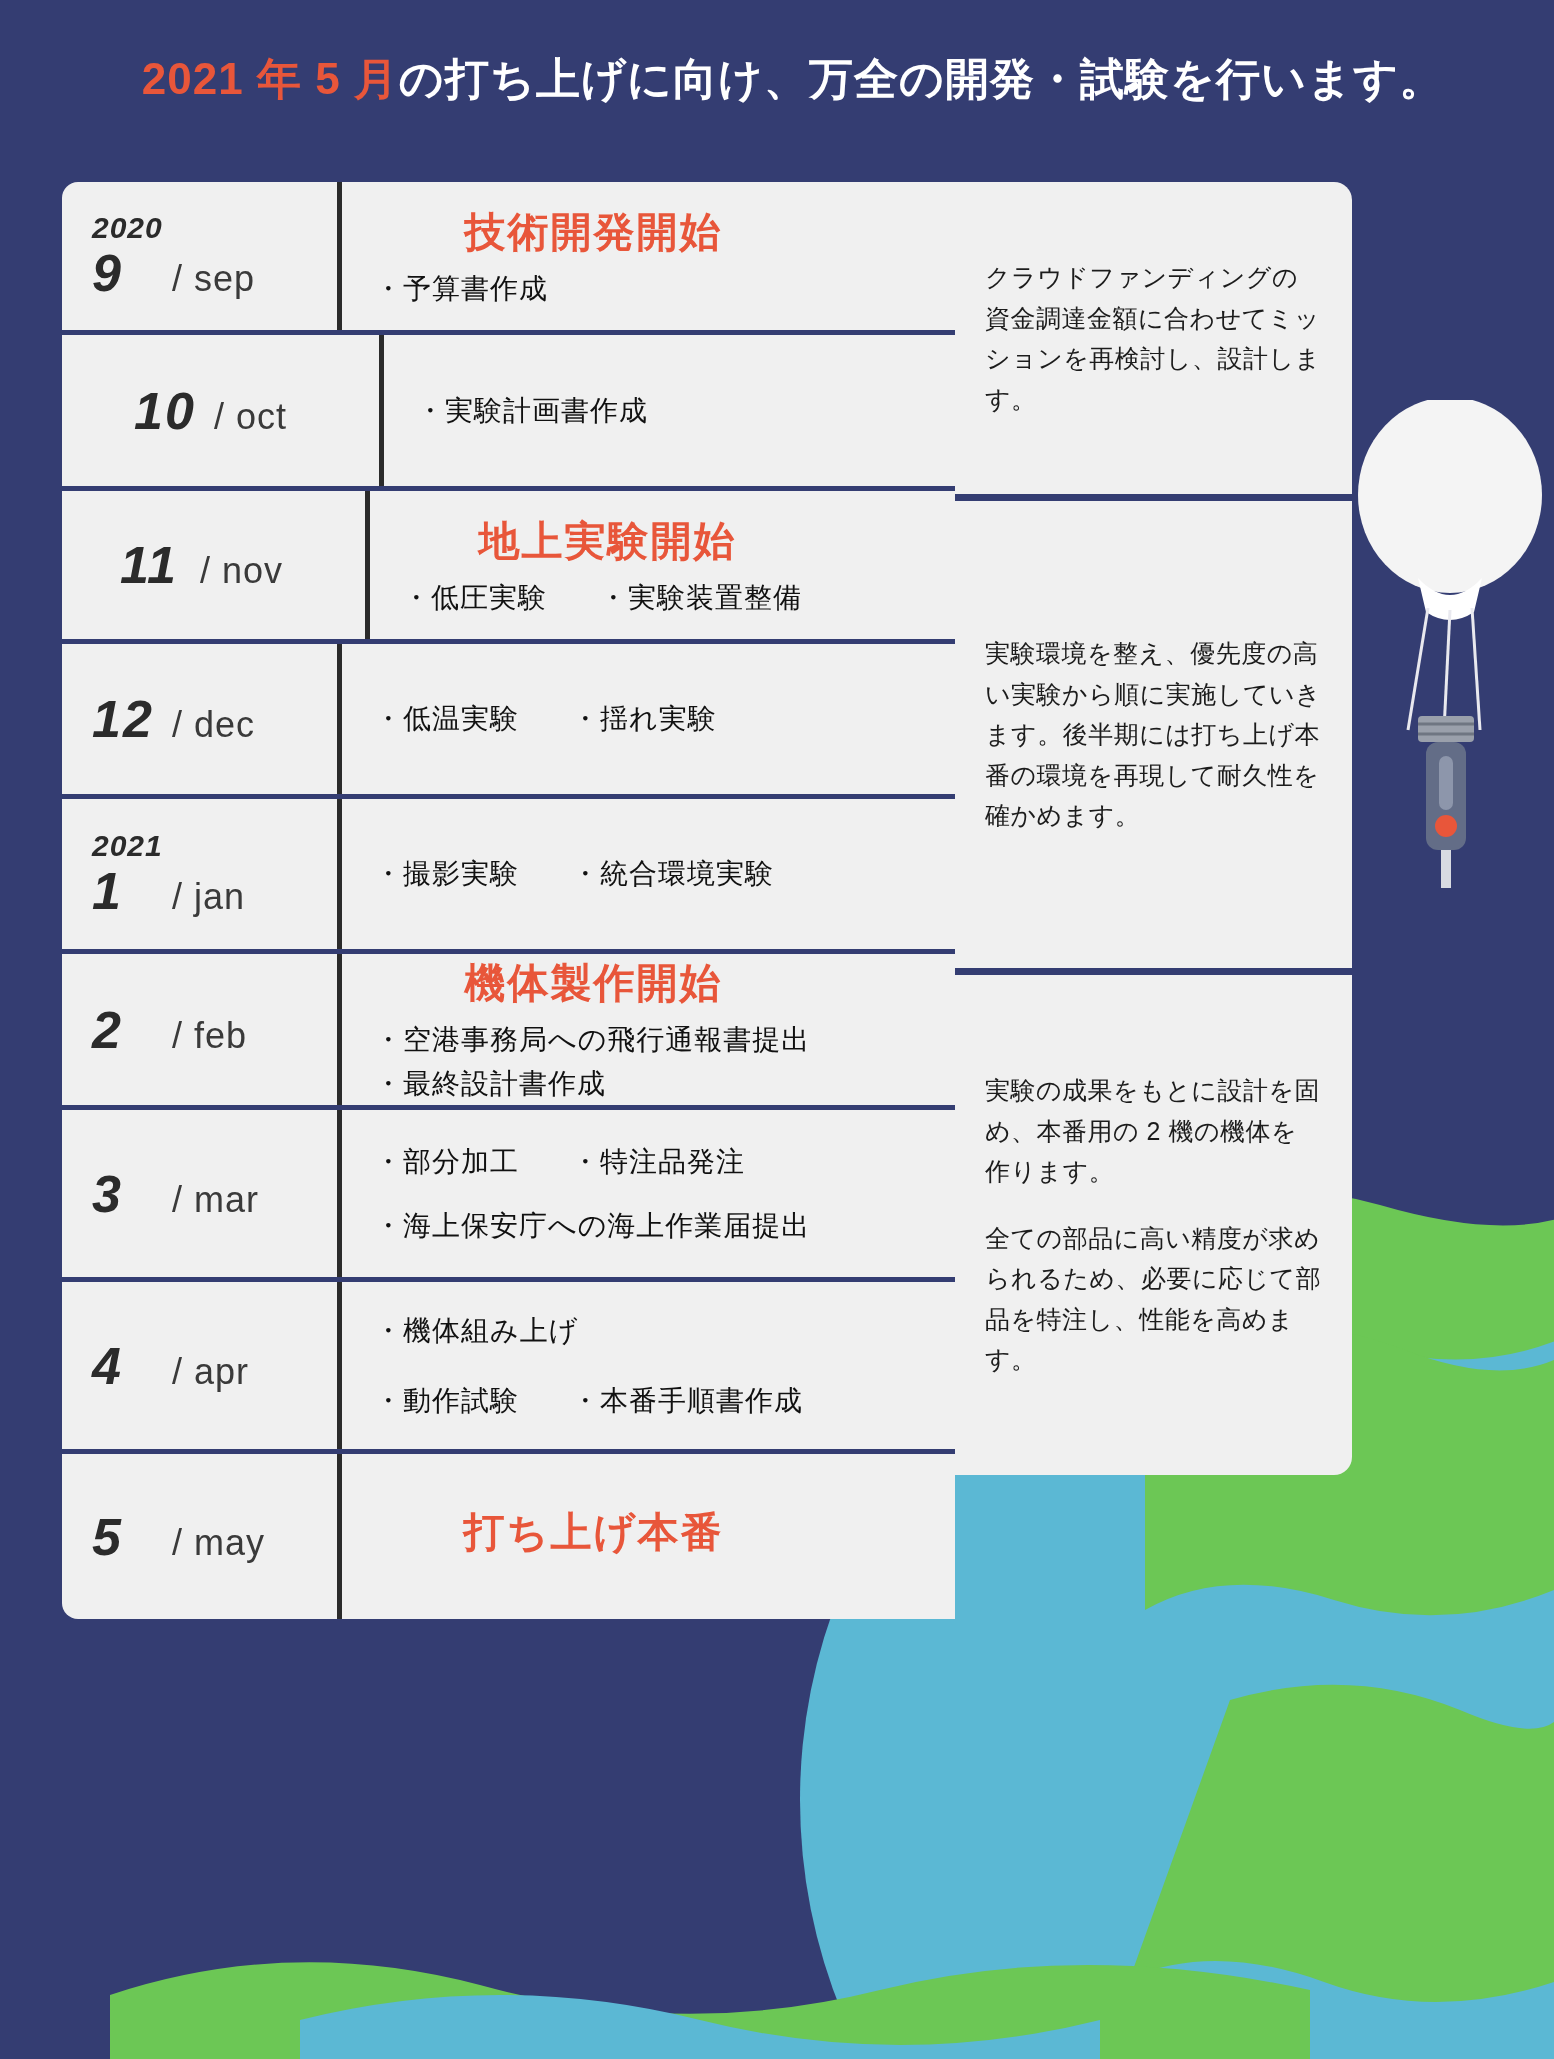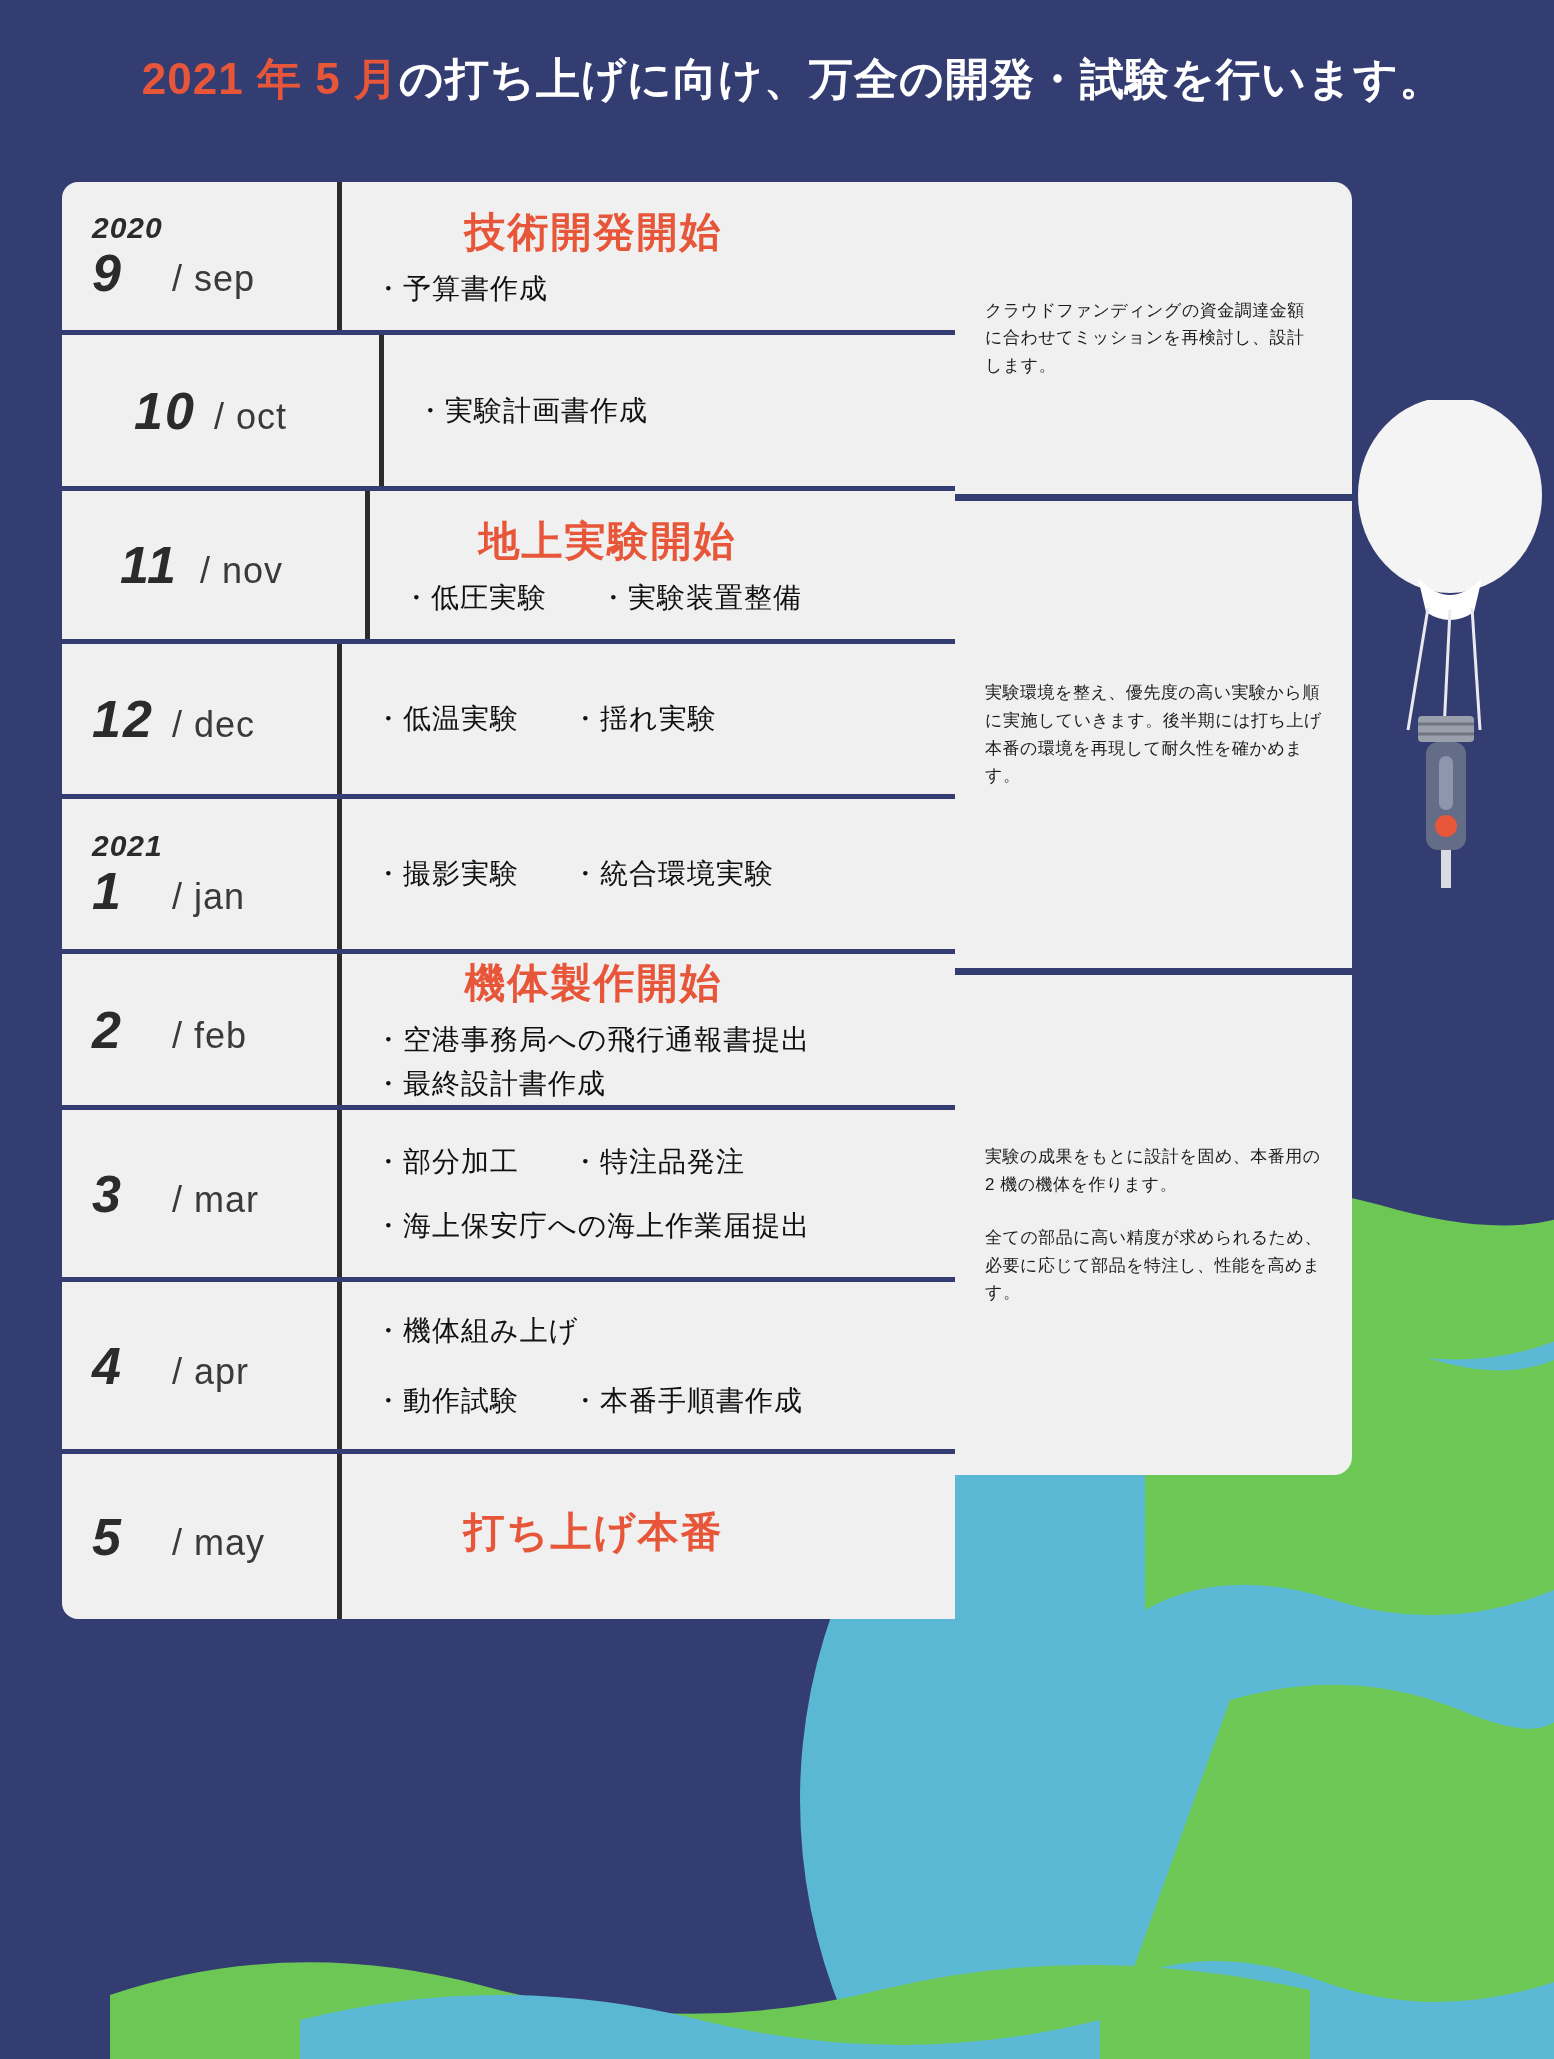--- a/index.html
+++ b/index.html
@@ -121,21 +121,21 @@
   .notes-col { display: flex; flex-direction: column; }
   .note {
     background: #f0f0f0;
     padding: 46px 30px;
     display: flex;
     flex-direction: column;
     justify-content: center;
     gap: 26px;
   }
   .note p {
-    font-size: 17px;
+    font-size: 25px;
     line-height: 1.62;
     color: #1c1c1c;
     letter-spacing: 0.5px;
   }
   .note.n1 { border-top-right-radius: 18px; }
   .note.n3 { border-bottom-right-radius: 18px; }
   .note-gap { height: 7px; background: transparent; }
 </style>
 </head>
 <body>

